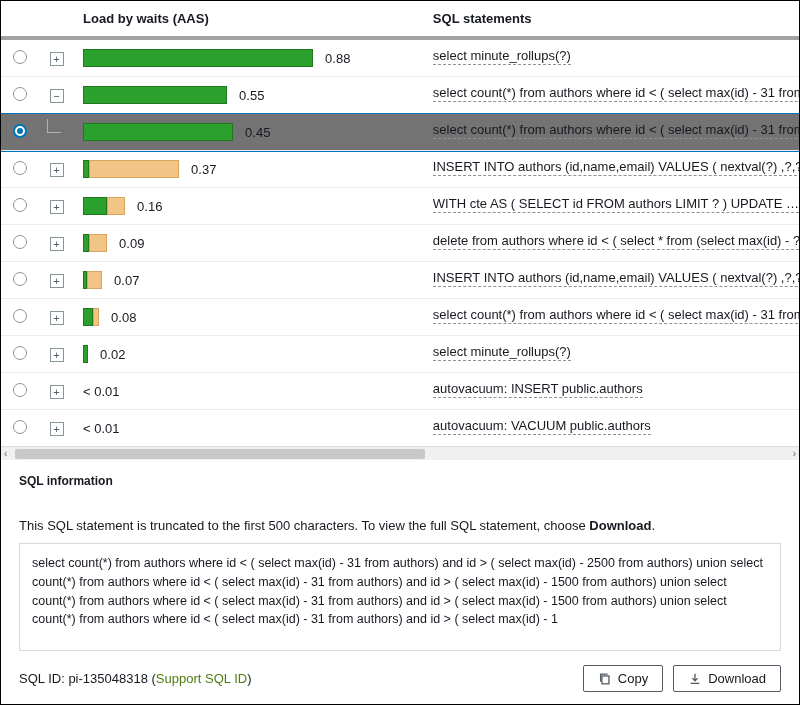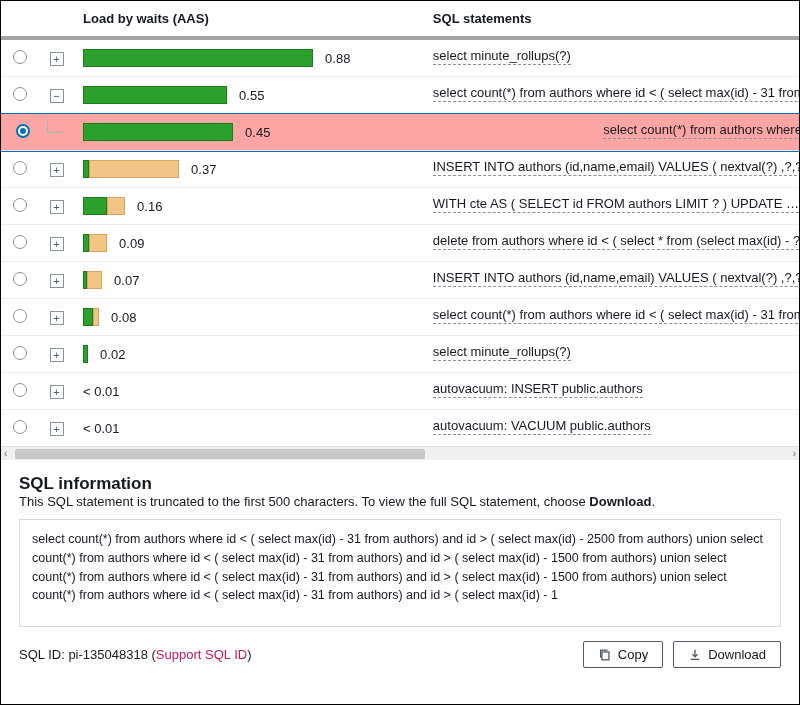--- a/index.html
+++ b/index.html
@@ -30,21 +30,21 @@
     border-bottom: 4px solid #a3a3a3;
     color: #16191f;
     background: #fff;
   }
   td {
     padding: 8px 8px;
     border-bottom: 1px solid #eaeded;
     vertical-align: middle;
     background: #fff;
   }
-  tr.selected td { background: #fca5a5; text-align: right; }
+  tr.selected td { background: #737373; }
   tr.selected { outline: 1px solid #0073bb; }
   .col-radio { width: 36px; text-align: center; }
   .col-expand { width: 28px; text-align: center; }
   .col-load { width: 340px; }
   .col-sql { width: 560px; }
   .radio {
     width: 14px; height: 14px; border: 1px solid #879596; border-radius: 50%;
     display: inline-block; position: relative; background: #fff;
   }
   .radio.sel { border-color: #0073bb; border-width: 2px; }
@@ -97,41 +97,41 @@
   .scroll-x::before { content: "‹"; left: 0; }
   .scroll-x::after { content: "›"; right: 0; }
   .scroll-thumb {
     position: absolute; left: 14px; top: 2px; height: 10px; width: 410px;
     background: #c8c8c8; border-radius: 2px;
   }
   .info-panel {
     padding: 14px 18px 18px 18px;
   }
   .info-panel h2 {
-    font-size: 17px; font-weight: 700; 
+    font-size: 12px; font-weight: 700; margin-bottom: 30px;
   }
   .info-panel .trunc-note { font-size: 13px; margin-bottom: 10px; }
   .sql-box {
     border: 1px solid #d5dbdb;
     padding: 10px 12px;
     font-size: 12.5px;
     line-height: 1.5;
     color: #16191f;
     height: 108px;
     overflow: auto;
     position: relative;
     resize: none;
     margin-bottom: 14px;
   }
   .footer-row {
     display: flex; align-items: center; justify-content: space-between;
     font-size: 13px;
   }
   .ids { display: flex; gap: 22px; color: #16191f; }
-  .ids a { color: #be185d; text-decoration: none; }
+  .ids a { color: #4d7c0f; text-decoration: none; }
   .btns { display: flex; gap: 10px; }
   .btn {
     border: 1px solid #545b64; background: #fff; color: #16191f;
     padding: 5px 14px; font-size: 13px; font-weight: 400; border-radius: 2px;
     display: inline-flex; align-items: center; gap: 6px; cursor: pointer;
   }
   .icon { width: 14px; height: 14px; display: inline-block; }
 </style>
 </head>
 <body>

